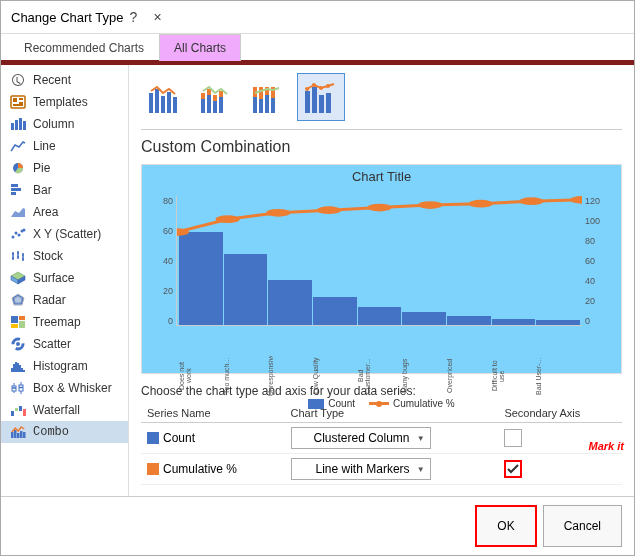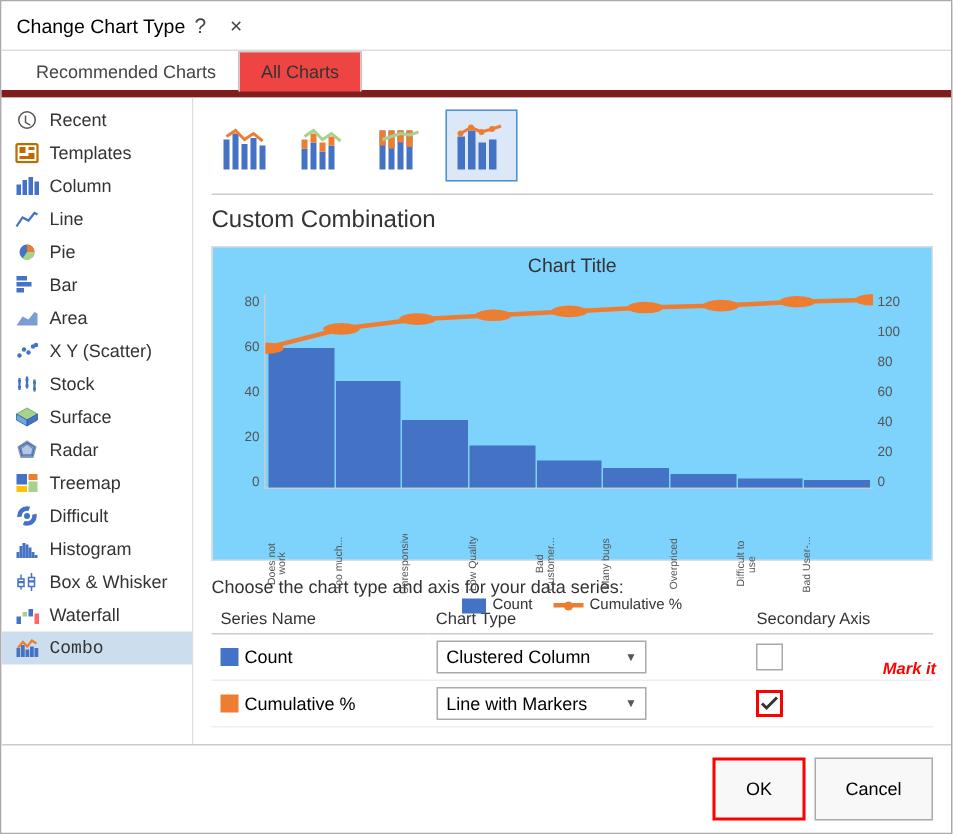--- a/index.html
+++ b/index.html
@@ -4,21 +4,21 @@
   <style>
     * { box-sizing: border-box; margin: 0; padding: 0; }
     body { font-family: 'Segoe UI', Arial, sans-serif; font-size: 12px; background: #f0f0f0; display: flex; justify-content: center; align-items: center; width: 635px; height: 556px; }
     .dialog { width: 635px; height: 556px; background: #fff; border: 1px solid #aaa; box-shadow: 2px 2px 8px rgba(0,0,0,0.3); display: flex; flex-direction: column; }
     .title-bar { background: #fff; border-bottom: 1px solid #ddd; padding: 6px 10px; display: flex; justify-content: flex-start; align-items: center; }
     .title-bar-text { font-size: 13px; font-weight: normal; color: #000; }
     .title-bar-buttons { display: flex; gap: 4px; }
     .title-btn { width: 20px; height: 20px; background: none; border: none; cursor: pointer; font-size: 14px; color: #444; display: flex; align-items: center; justify-content: center; }
     .tab-bar { display: flex; border-bottom: 5px solid #7f1d1d; padding: 0 8px; background: #fff; }
     .tab { padding: 6px 14px; font-size: 12px; cursor: pointer; border: 1px solid transparent; border-bottom: none; margin-bottom: -1px; color: #333; }
-    .tab.active { background: #ef4444; border-color: #ccc; border-bottom-color: #fff; font-weight: normal; }
+    .tab.active { background: #f0abfc; border-color: #ccc; border-bottom-color: #fff; font-weight: normal; }
     .tab:not(.active) { color: #444; }
     .content { display: flex; flex: 1; overflow: hidden; }
     .sidebar { width: 128px; border-right: 1px solid #ddd; padding: 4px 0; overflow-y: auto; background: #fff; }
     .sidebar-item { display: flex; align-items: center; padding: 4px 8px; cursor: pointer; font-size: 12px; color: #333; gap: 6px; }
     .sidebar-item.active { background: #cde; font-family: Liberation Mono, monospace; }
     .sidebar-icon { width: 18px; height: 14px; display: flex; align-items: center; justify-content: center; flex-shrink: 0; }
     .main-area { flex: 1; display: flex; flex-direction: column; padding: 8px 12px; overflow-y: auto; background: #fff; }
     .chart-type-icons { display: flex; gap: 4px; margin-bottom: 8px; border-bottom: 1px solid #ccc; padding-bottom: 8px; }
     .chart-icon-btn { width: 48px; height: 48px; display: flex; align-items: center; justify-content: center; border: 1px solid transparent; cursor: pointer; background: none; }
     .chart-icon-btn.active { background: #dce8f8; border-color: #4a90d9; }
@@ -37,21 +37,21 @@
     .legend-item { display: flex; align-items: center; gap: 4px; }
     .legend-color { width: 16px; height: 10px; }
     .legend-line { width: 20px; height: 3px; background: #ed7d31; position: relative; }
     .legend-line::after { content: ''; position: absolute; width: 6px; height: 6px; background: #ed7d31; border-radius: 50%; top: -1.5px; left: 7px; }
     .series-table-label { font-size: 12px; color: #333; margin-bottom: 6px; }
     .series-table { width: 100%; border-collapse: collapse; font-size: 12px; }
     .series-table th { text-align: left; padding: 3px 6px; color: #333; font-weight: normal; border-bottom: 1px solid #ccc; font-size: 11px; }
     .series-table td { padding: 4px 6px; border-bottom: 1px solid #eee; vertical-align: middle; }
     .series-color-box { width: 12px; height: 12px; display: inline-block; margin-right: 4px; vertical-align: middle; }
     .series-name { display: flex; align-items: center; }
-    .chart-type-select { border: 1px solid #aaa; padding: 3px 20px 3px 6px; font-size: 12px; background: #fff; appearance: none; -webkit-appearance: none; cursor: pointer; width: 140px; position: relative; }
+    .chart-type-select { border: 1px solid #aaa; padding: 3px 20px 3px 6px; font-size: 12px; background: #fff; appearance: none; -webkit-appearance: none; cursor: pointer; width: 140px; position: relative; text-align: right; }
     .select-wrapper { position: relative; display: inline-block; }
     .select-wrapper::after { content: '▼'; font-size: 8px; position: absolute; right: 6px; top: 50%; transform: translateY(-50%); pointer-events: none; color: #555; }
     .secondary-axis-checkbox { width: 18px; height: 18px; border: 1px solid #aaa; display: flex; align-items: center; justify-content: center; background: #fff; cursor: pointer; }
     .mark-it-cell { position: relative; }
     .mark-it-label { color: red; font-size: 11px; font-weight: bold; position: absolute; right: -2px; top: -14px; font-style: italic; }
     .checkbox-highlighted { border: 2px solid red !important; }
     .footer { border-top: 1px solid #ccc; padding: 8px 12px; display: flex; justify-content: flex-end; gap: 6px; background: #fff; }
     .footer-btn { padding: 12px 20px; font-size: 12px; cursor: pointer; border: 1px solid #aaa; background: #f8f8f8; }
     .footer-btn.ok { border: 2px solid red; }
     .line-path { position: absolute; top: 0; left: 0; width: 100%; height: 100%; pointer-events: none; }
@@ -218,21 +218,21 @@
         <span>Treemap</span>
       </div>
 
       <div class="sidebar-item">
         <div class="sidebar-icon">
           <svg width="16" height="14" viewBox="0 0 16 14">
               <circle cx="8" cy="7" r="5" fill="none" stroke="#4472c4" stroke-width="3" stroke-dasharray="10 5"></circle>
               <circle cx="8" cy="7" r="2" fill="#4472c4"></circle>
             </svg>
         </div>
-        <span>Difficult</span>
+        <span>Scatter</span>
       </div>
 
       <div class="sidebar-item">
         <div class="sidebar-icon">
           <svg width="16" height="14" viewBox="0 0 16 14">
               <rect x="1" y="9" width="2" height="4" fill="#4472c4"></rect>
               <rect x="3" y="5" width="2" height="8" fill="#4472c4"></rect>
               <rect x="5" y="3" width="2" height="10" fill="#4472c4"></rect>
               <rect x="7" y="4" width="2" height="9" fill="#4472c4"></rect>
               <rect x="9" y="6" width="2" height="7" fill="#4472c4"></rect>

